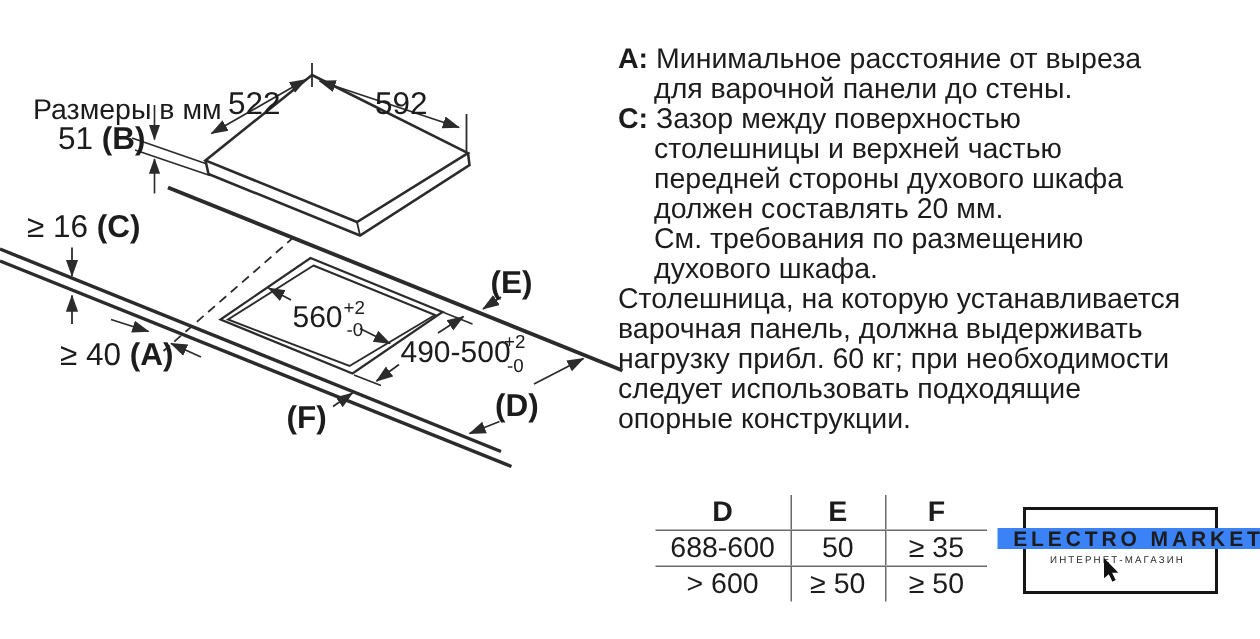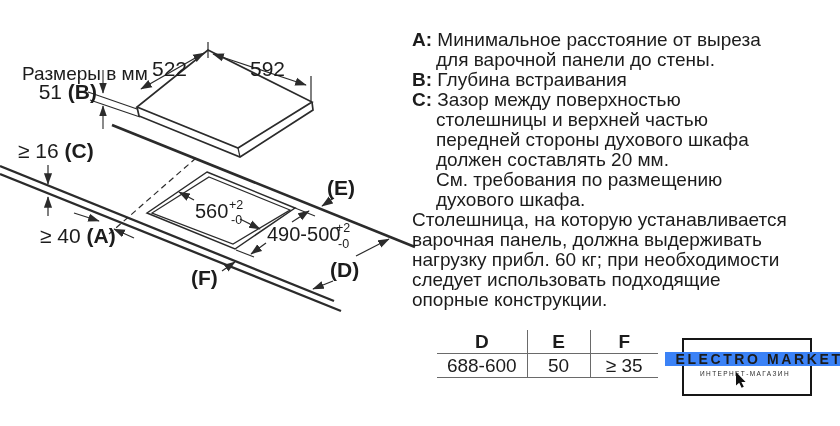--- a/index.html
+++ b/index.html
@@ -131,21 +131,20 @@
   <g>
     <path d="M222,271 L235,262" stroke="#2b2b2b" stroke-width="1.2" fill="none" marker-end="url(#ah)"></path>
   </g>
   <text class="dim bold" x="191" y="285">(F)</text>
 </svg>
 </div>
 
 <div class="legend">
   <div class="note"><b>A:</b> <span>Минимальное расстояние от выреза
 для варочной панели до стены.</span></div>
-  <div class="note"><b>B:</b> <span>Глубина встраивания</span></div>
   <div class="note"><b>C:</b> <span>Зазор между поверхностью
 столешницы и верхней частью
 передней стороны духового шкафа
 должен составлять 20 мм.
 См. требования по размещению
 духового шкафа.</span></div>
   <div class="para">Столешница, на которую устанавливается
 варочная панель, должна выдерживать
 нагрузку прибл. 60 кг; при необходимости
 следует использовать подходящие
@@ -164,20 +163,25 @@
       <th>E</th>
       <th>F</th>
     </tr>
   </thead>
   <tbody>
     <tr class="r1">
       <td>688-600</td>
       <td>50</td>
       <td>≥ 35</td>
     </tr>
+    <tr>
+      <td>&gt; 600</td>
+      <td>≥ 50</td>
+      <td>≥ 50</td>
+    </tr>
   </tbody>
 </table>
 
 <div class="logo">
   <div class="box"></div>
   <div class="name">ELECTRO MARKET</div>
   <div class="tagline">ИНТЕРНЕТ-МАГАЗИН</div>
   <svg class="cursor" width="14" height="17" viewBox="0 0 14 17">
     <path d="M1,0 L1,13.5 L4.2,10.8 L6.6,15.8 L8.8,14.7 L6.4,9.9 L10.6,9.9 Z" fill="#111111"></path>
   </svg>

